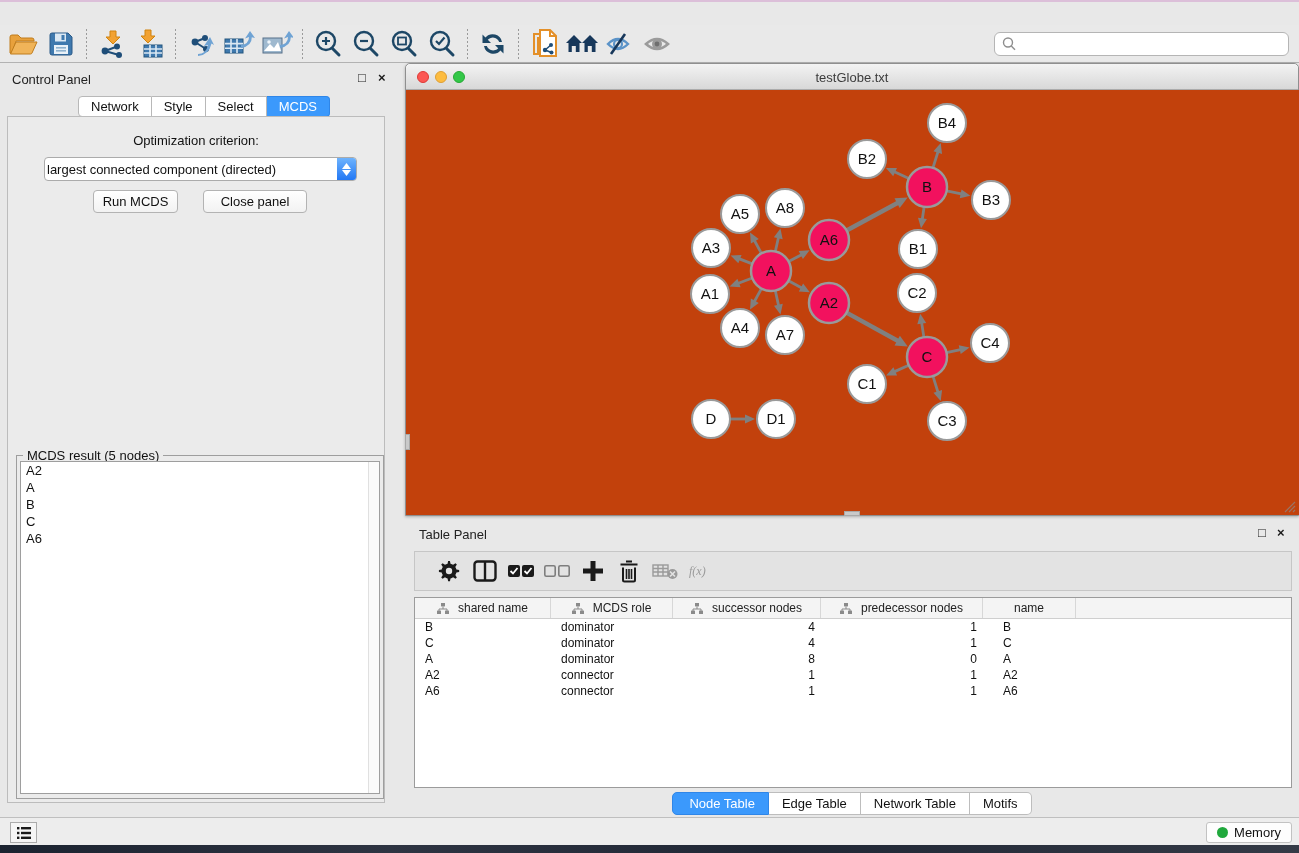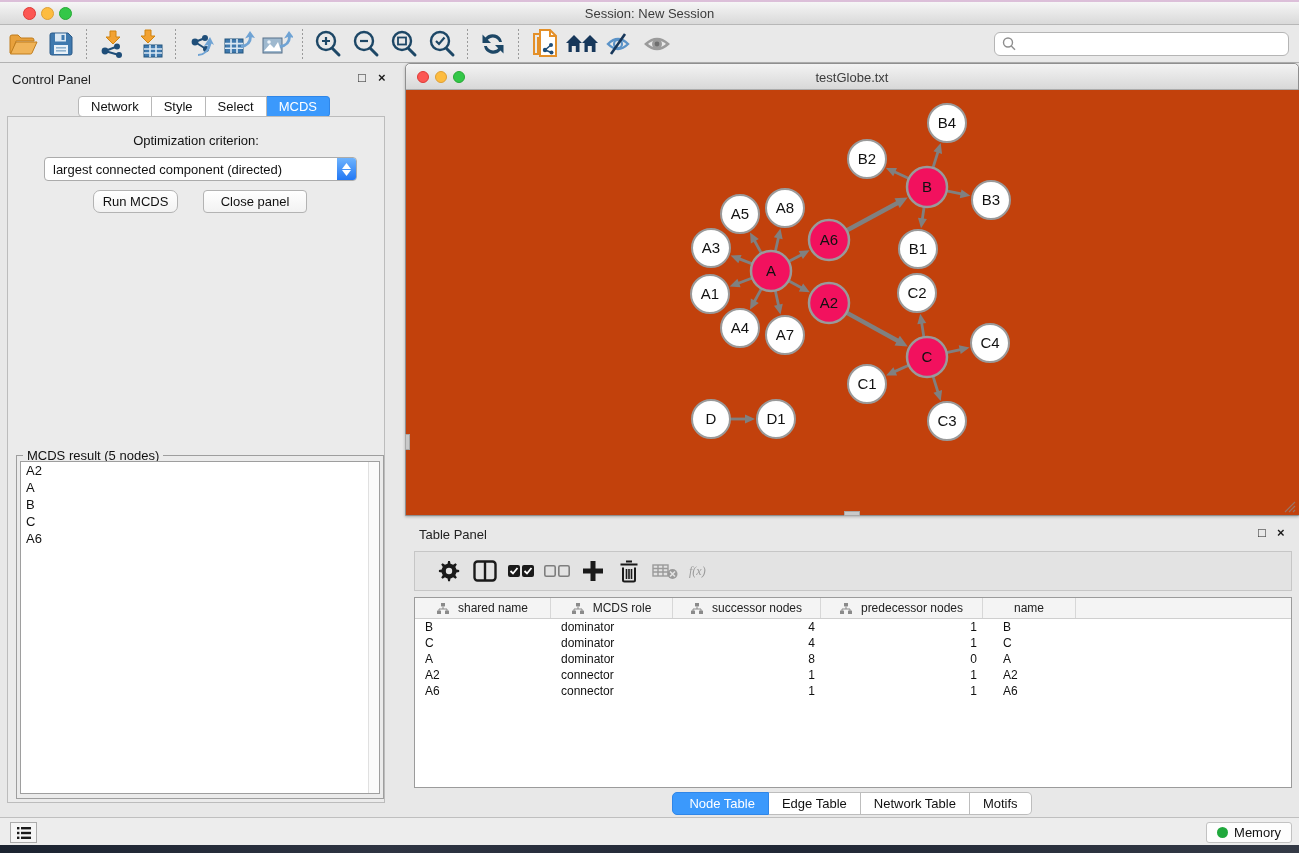--- a/index.html
+++ b/index.html
@@ -45,29 +45,29 @@
   .cp-tab { background:#fff; border:1px solid #b8b8b8; border-left:none; padding:2px 12px 3px;
     color:#111; display:flex; align-items:center; }
   .cp-tab:first-child { border-left:1px solid #b8b8b8; border-radius:4px 0 0 4px; }
   .cp-tab:last-child { border-radius:0 4px 4px 0; }
   .cp-tab.active { background:#3b99fc; border-color:#2f86e8; color:#fff; }
   #cp-body { left:5px; top:53px; width:378px; height:687px; background:#ebebeb;
     border:1px solid #bcbcbc; }
   #opt-label { width:100%; top:16px; text-align:center; font-size:13px; color:#111; }
   #combo { left:36px; top:40px; width:313px; height:24px; background:#fff;
     border:1px solid #ababab; border-radius:4px; font-size:13px; display:flex; align-items:center; }
-  #combo-text { padding-left:8px; color:#111; flex:1; }
+  #combo-text { padding-left:2px; color:#111; flex:1; }
   #combo-step { width:19px; height:22px; border-radius:0 3px 3px 0;
     background:linear-gradient(#6eb3fd,#2378f4); display:flex; flex-direction:column;
     align-items:center; justify-content:center; gap:1px; }
   #combo-step svg { display:block; }
   .cp-btn { top:73px; height:23px; background:linear-gradient(#ffffff,#f2f2f2);
     border:1px solid #b3b3b3; border-radius:4px; font-size:13px; color:#111;
     display:flex; align-items:center; justify-content:center; }
-  #run-btn { left:85px; width:85px;border-radius:7px; }
+  #run-btn { left:85px; width:85px; }
   #close-btn { left:195px; width:104px; }
 
   #result-group { left:8px; top:338px; width:368px; height:344px;
     border:1px solid #9e9e9e; }
   #result-title { left:6px; top:-8px; background:#ebebeb; padding:0 4px; font-size:13px; color:#111; }
   #result-list { left:3px; top:5px; width:360px; height:333px; background:#fff;
     border:1px solid #9e9e9e; font-size:13px; color:#111; overflow:hidden; }
   #result-scroll { position:absolute; right:0; top:0; width:11px; height:100%;
     background:#fafafa; border-left:1px solid #e0e0e0; }
   .result-item { padding:1px 0 1px 5px; line-height:15px; }
@@ -126,26 +126,20 @@
     border-radius:3px; display:flex; align-items:center; gap:6px; padding:0 10px; font-size:13px; color:#111; }
   #memory-dot { width:11px; height:11px; border-radius:50%; background:#1fa83c; }
 </style>
 </head>
 <body>
 
 <div id="top-strip" class="abs"></div>
 
 <div id="app" class="abs">
 
-  <div id="title-bar" class="abs">
-    <div class="abs traffic t-red" style="left:23px"></div>
-    <div class="abs traffic t-yellow" style="left:41px"></div>
-    <div class="abs traffic t-green" style="left:59px"></div>
-    <div id="title-text" class="abs">Session: New Session</div>
-  </div>
 
   <div id="toolbar" class="abs">
     <div class="tb-icon" style="margin-left:6px">
       <svg width="30" height="24" viewBox="0 0 30 24">
           <path d="M2 21 L2 5 Q2 3 4 3 L10 3 L13 6 L24 6 Q26 6 26 8 L26 9 L8 9 L4 21 Z" fill="#e8a13c" stroke="#c07d1d"></path>
           <path d="M8 10 L29 10 L24 21 Q23.6 22 22.5 22 L2.5 22 Z" fill="#f0b459" stroke="#c07d1d"></path>
         </svg>
     </div>
     <div class="tb-icon">
       <svg width="26" height="26" viewBox="0 0 26 26">

